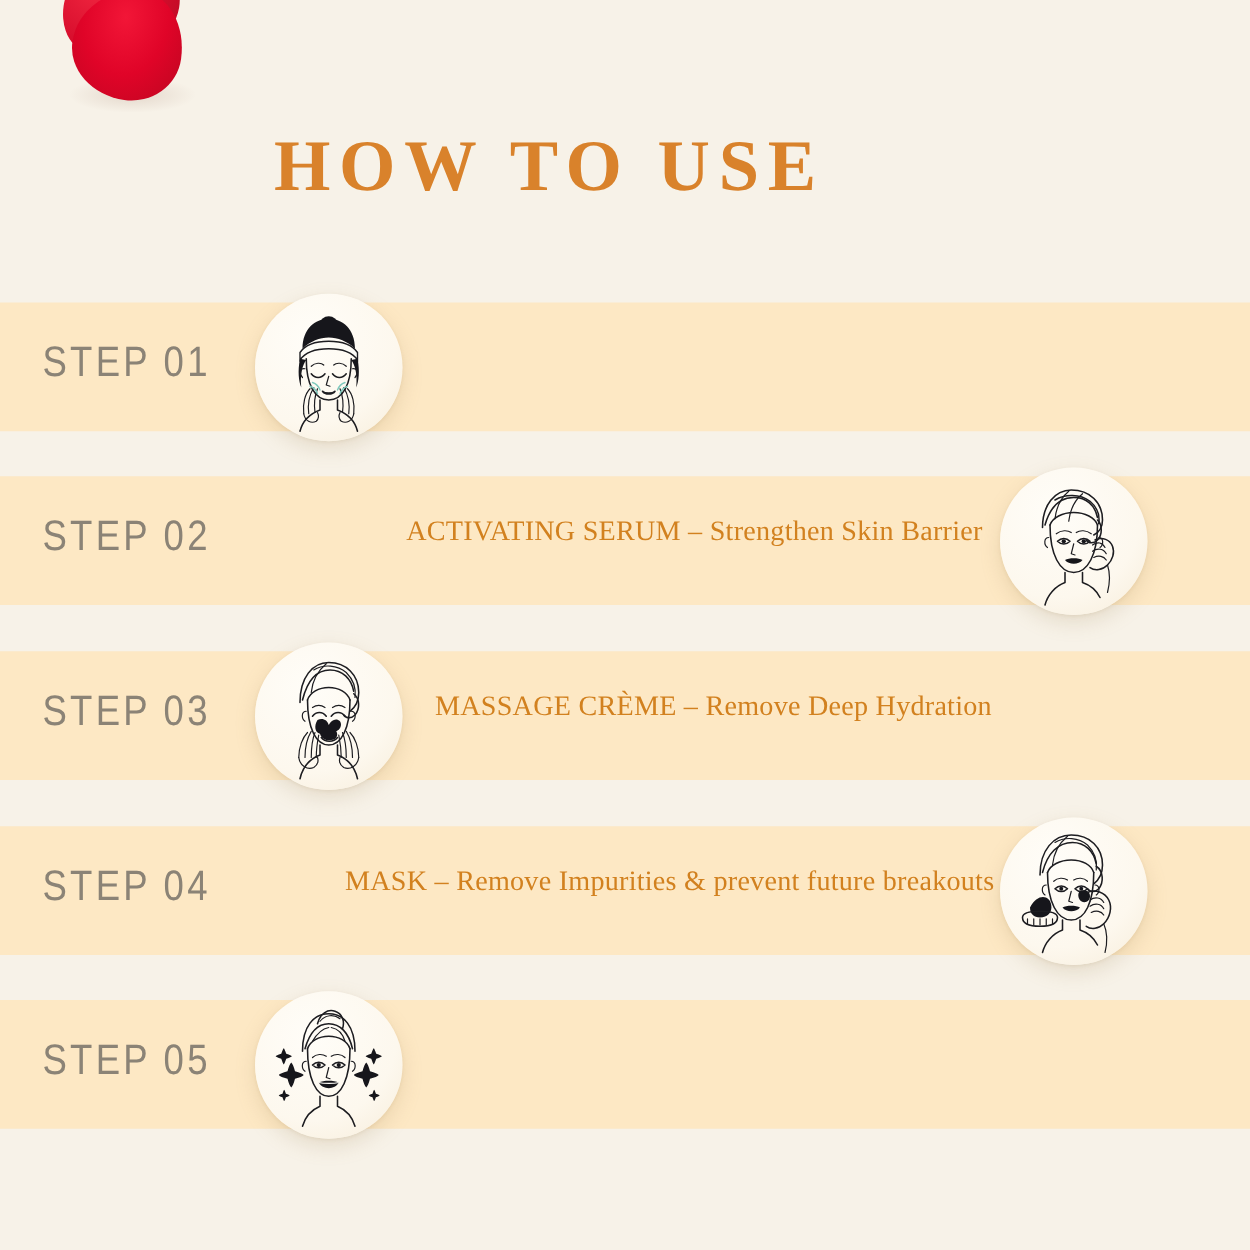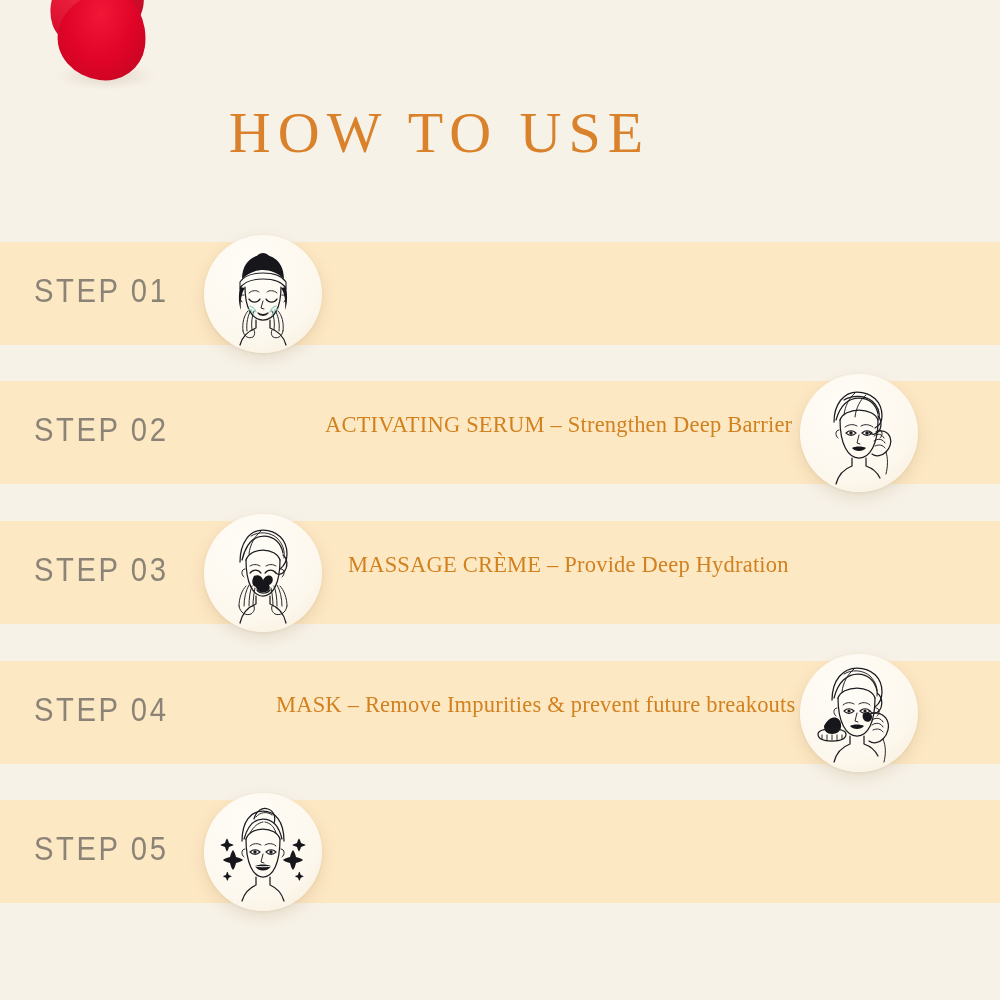--- a/index.html
+++ b/index.html
@@ -68,21 +68,21 @@
   .title {
     position: absolute;
     top: 104px;
     left: 0;
     width: 879px;
     text-align: center;
     font-family: "Liberation Serif", "DejaVu Serif", serif;
     font-size: 58px;
     letter-spacing: 7px;
     color: #d9822b;
-    font-weight: 400;
+    font-weight: 700;
     line-height: 1;
   }
 
   
   .band {
     position: absolute;
     left: 0;
     width: 1000px;
     height: 103px;
     background: #fde8c4;
@@ -215,21 +215,21 @@
         <path class="mint" d="M72 71 C69 72 67 74 66 77"></path>
         <path class="mint" d="M74 74 C71 75 69 77 68 80"></path>
       </svg>
     </div>
 
   </div>
 
   <div class="steprow r2">
     <div class="step-label">STEP 02</div>
 
-    <div class="step-text right-ico">ACTIVATING SERUM –  Strengthen Deep Barrier</div>
+    <div class="step-text right-ico">ACTIVATING SERUM –  Strengthen Skin Barrier</div>
 
     <div class="medallion pos-right">
       <svg viewBox="0 0 118 118" xmlns="http://www.w3.org/2000/svg">
 
         <path class="ink" d="M34 48 C34 30 44 18 57 18 C72 18 82 28 82 42 C82 48 79 52 75 54"></path>
         <path class="ink" d="M36 46 C40 32 48 24 59 24 C69 24 76 30 78 40"></path>
         <path class="ink" d="M44 26 C52 21 64 21 72 27 C78 32 80 38 79 45"></path>
         <path class="ink-t" d="M55 19 C49 24 45 32 44 41"></path>
         <path class="ink-t" d="M66 21 C60 26 56 34 55 43"></path>
 
@@ -297,21 +297,21 @@
         <path class="ink" d="M66 82 L66 90 C74 93 80 100 82 109"></path>
 
         <path class="ink-t" d="M42 72 C38 76 35 84 35 92 M45 71 C42 76 40 84 40 92 M48 72 C46 77 45 84 45 92 M51 74 C50 79 49 85 49 92"></path>
         <path class="ink-t" d="M35 92 C36 99 42 102 47 100 C50 98 51 95 50 92"></path>
 
         <path class="ink-t" d="M76 72 C80 76 83 84 83 92 M73 71 C76 76 78 84 78 92 M70 72 C72 77 73 84 73 92 M67 74 C68 79 69 85 69 92"></path>
         <path class="ink-t" d="M83 92 C82 99 76 102 71 100 C68 98 67 95 68 92"></path>
       </svg>
     </div>
 
-    <div class="step-text">MASSAGE CRÈME – Provide Deep Hydration</div>
+    <div class="step-text">MASSAGE CRÈME – Remove Deep Hydration</div>
   </div>
 
   <div class="steprow r4">
     <div class="step-label">STEP 04</div>
 
     <div class="step-text">MASK – Remove Impurities &amp; prevent future breakouts</div>
 
     <div class="medallion pos-right">
       <svg viewBox="0 0 118 118" xmlns="http://www.w3.org/2000/svg">
 

